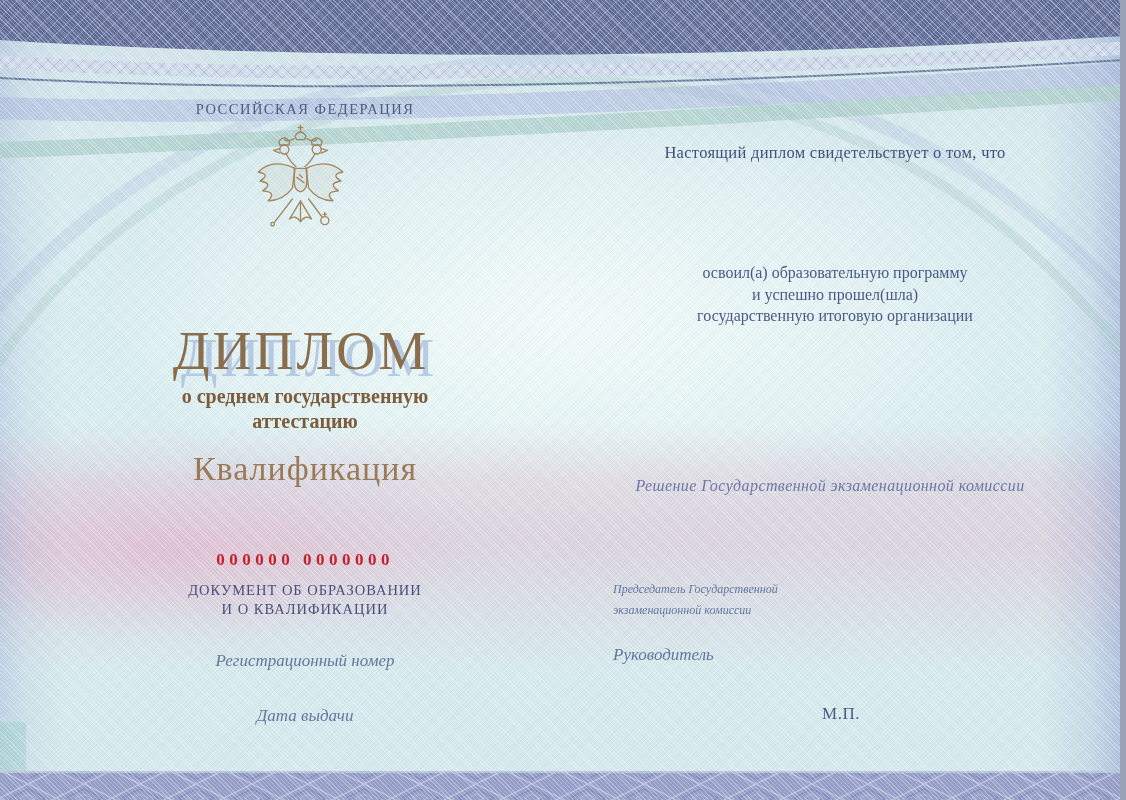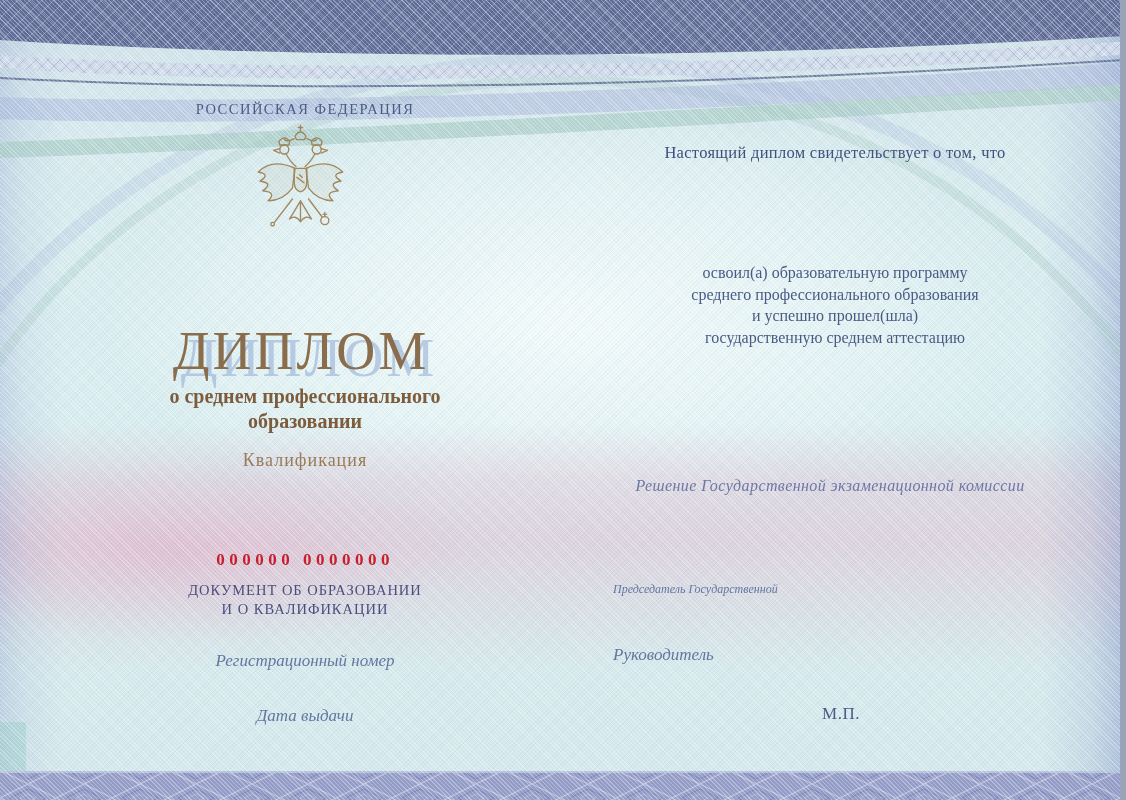--- a/index.html
+++ b/index.html
@@ -32,21 +32,21 @@
   .abs{position:absolute;}
   .t-center{text-align:center;}
   .country{left:150px;top:101px;width:310px;font-size:14.5px;letter-spacing:1.5px;color:#4d5b84;}
   .eagle{left:233px;top:118px;}
   .title{
     left:106px;top:320px;width:390px;
     font-size:54px;letter-spacing:3px;color:#8a6d4c;
     text-shadow:8px 7px 0 rgba(150,175,215,0.60);
   }
   .subtitle{left:120px;top:384px;width:370px;font-size:20px;font-weight:bold;color:#7c5c3c;line-height:25px;}
-  .qualification{left:120px;top:450px;width:370px;font-size:18px;letter-spacing:1px;color:#9a7a58;}
+  .qualification{left:120px;top:450px;width:370px;font-size:34px;letter-spacing:1px;color:#9a7a58;}
   .serial{left:120px;top:550px;width:370px;font-size:17px;font-weight:bold;letter-spacing:4.5px;color:#c6202f;}
   .doctype{left:120px;top:581px;width:370px;font-size:14.5px;letter-spacing:1px;color:#4b4e7d;line-height:19px;}
   .script{font-style:italic;color:#63779f;}
   .reglabel{left:120px;top:651px;width:370px;font-size:17px;}
   .datelabel{left:120px;top:706px;width:370px;font-size:17px;}
   .intro{left:600px;top:143px;width:470px;font-size:16.5px;letter-spacing:0.3px;color:#42517c;}
   .statement{left:600px;top:262px;width:470px;font-size:16px;line-height:21.5px;color:#4a5a84;}
   .decision{left:570px;top:457px;width:520px;font-size:16px;letter-spacing:0.4px;color:#6e76a6;font-style:italic;margin-top:20px;}
   .chairman{left:613px;top:579px;width:330px;font-size:12px;line-height:21px;text-align:left;}
   .head{left:613px;top:644px;width:330px;font-size:17px;line-height:21px;text-align:left;}
@@ -126,50 +126,50 @@
 
       <path d="M84,90 L99,110"></path>
       <circle cx="102" cy="114" r="4.5"></circle>
       <path d="M102,109 v-4 M100,107 h4"></path>
     </g>
   </svg>
 
   <div class="abs title t-center">ДИПЛОМ</div>
 
   <div class="abs subtitle t-center">
-    <div>о среднем профессионального</div>
-    <div>образовании</div>
+    <div>о среднем государственную</div>
+    <div>аттестацию</div>
   </div>
 
   <div class="abs qualification t-center">Квалификация</div>
 
   <div class="abs serial t-center">000000 0000000</div>
 
   <div class="abs doctype t-center">
     <div>ДОКУМЕНТ ОБ ОБРАЗОВАНИИ</div>
     <div>И О КВАЛИФИКАЦИИ</div>
   </div>
 
   <div class="abs reglabel script t-center">Регистрационный номер</div>
 
   <div class="abs datelabel script t-center">Дата выдачи</div>
 
   <div class="abs intro t-center">Настоящий диплом свидетельствует о том, что</div>
 
   <div class="abs statement t-center">
     <div>освоил(а) образовательную программу</div>
-    <div>среднего профессионального образования</div>
     <div>и успешно прошел(шла)</div>
-    <div>государственную среднем аттестацию</div>
+    <div>государственную итоговую организации</div>
   </div>
 
   <div class="abs decision t-center">Решение Государственной экзаменационной комиссии</div>
 
   <div class="abs chairman script">
     <div>Председатель Государственной</div>
+    <div>экзаменационной комиссии</div>
   </div>
 
   <div class="abs head script">
     <div>Руководитель</div>
   </div>
 
   <div class="abs seal t-center">М.П.</div>
 
 </div>
 

